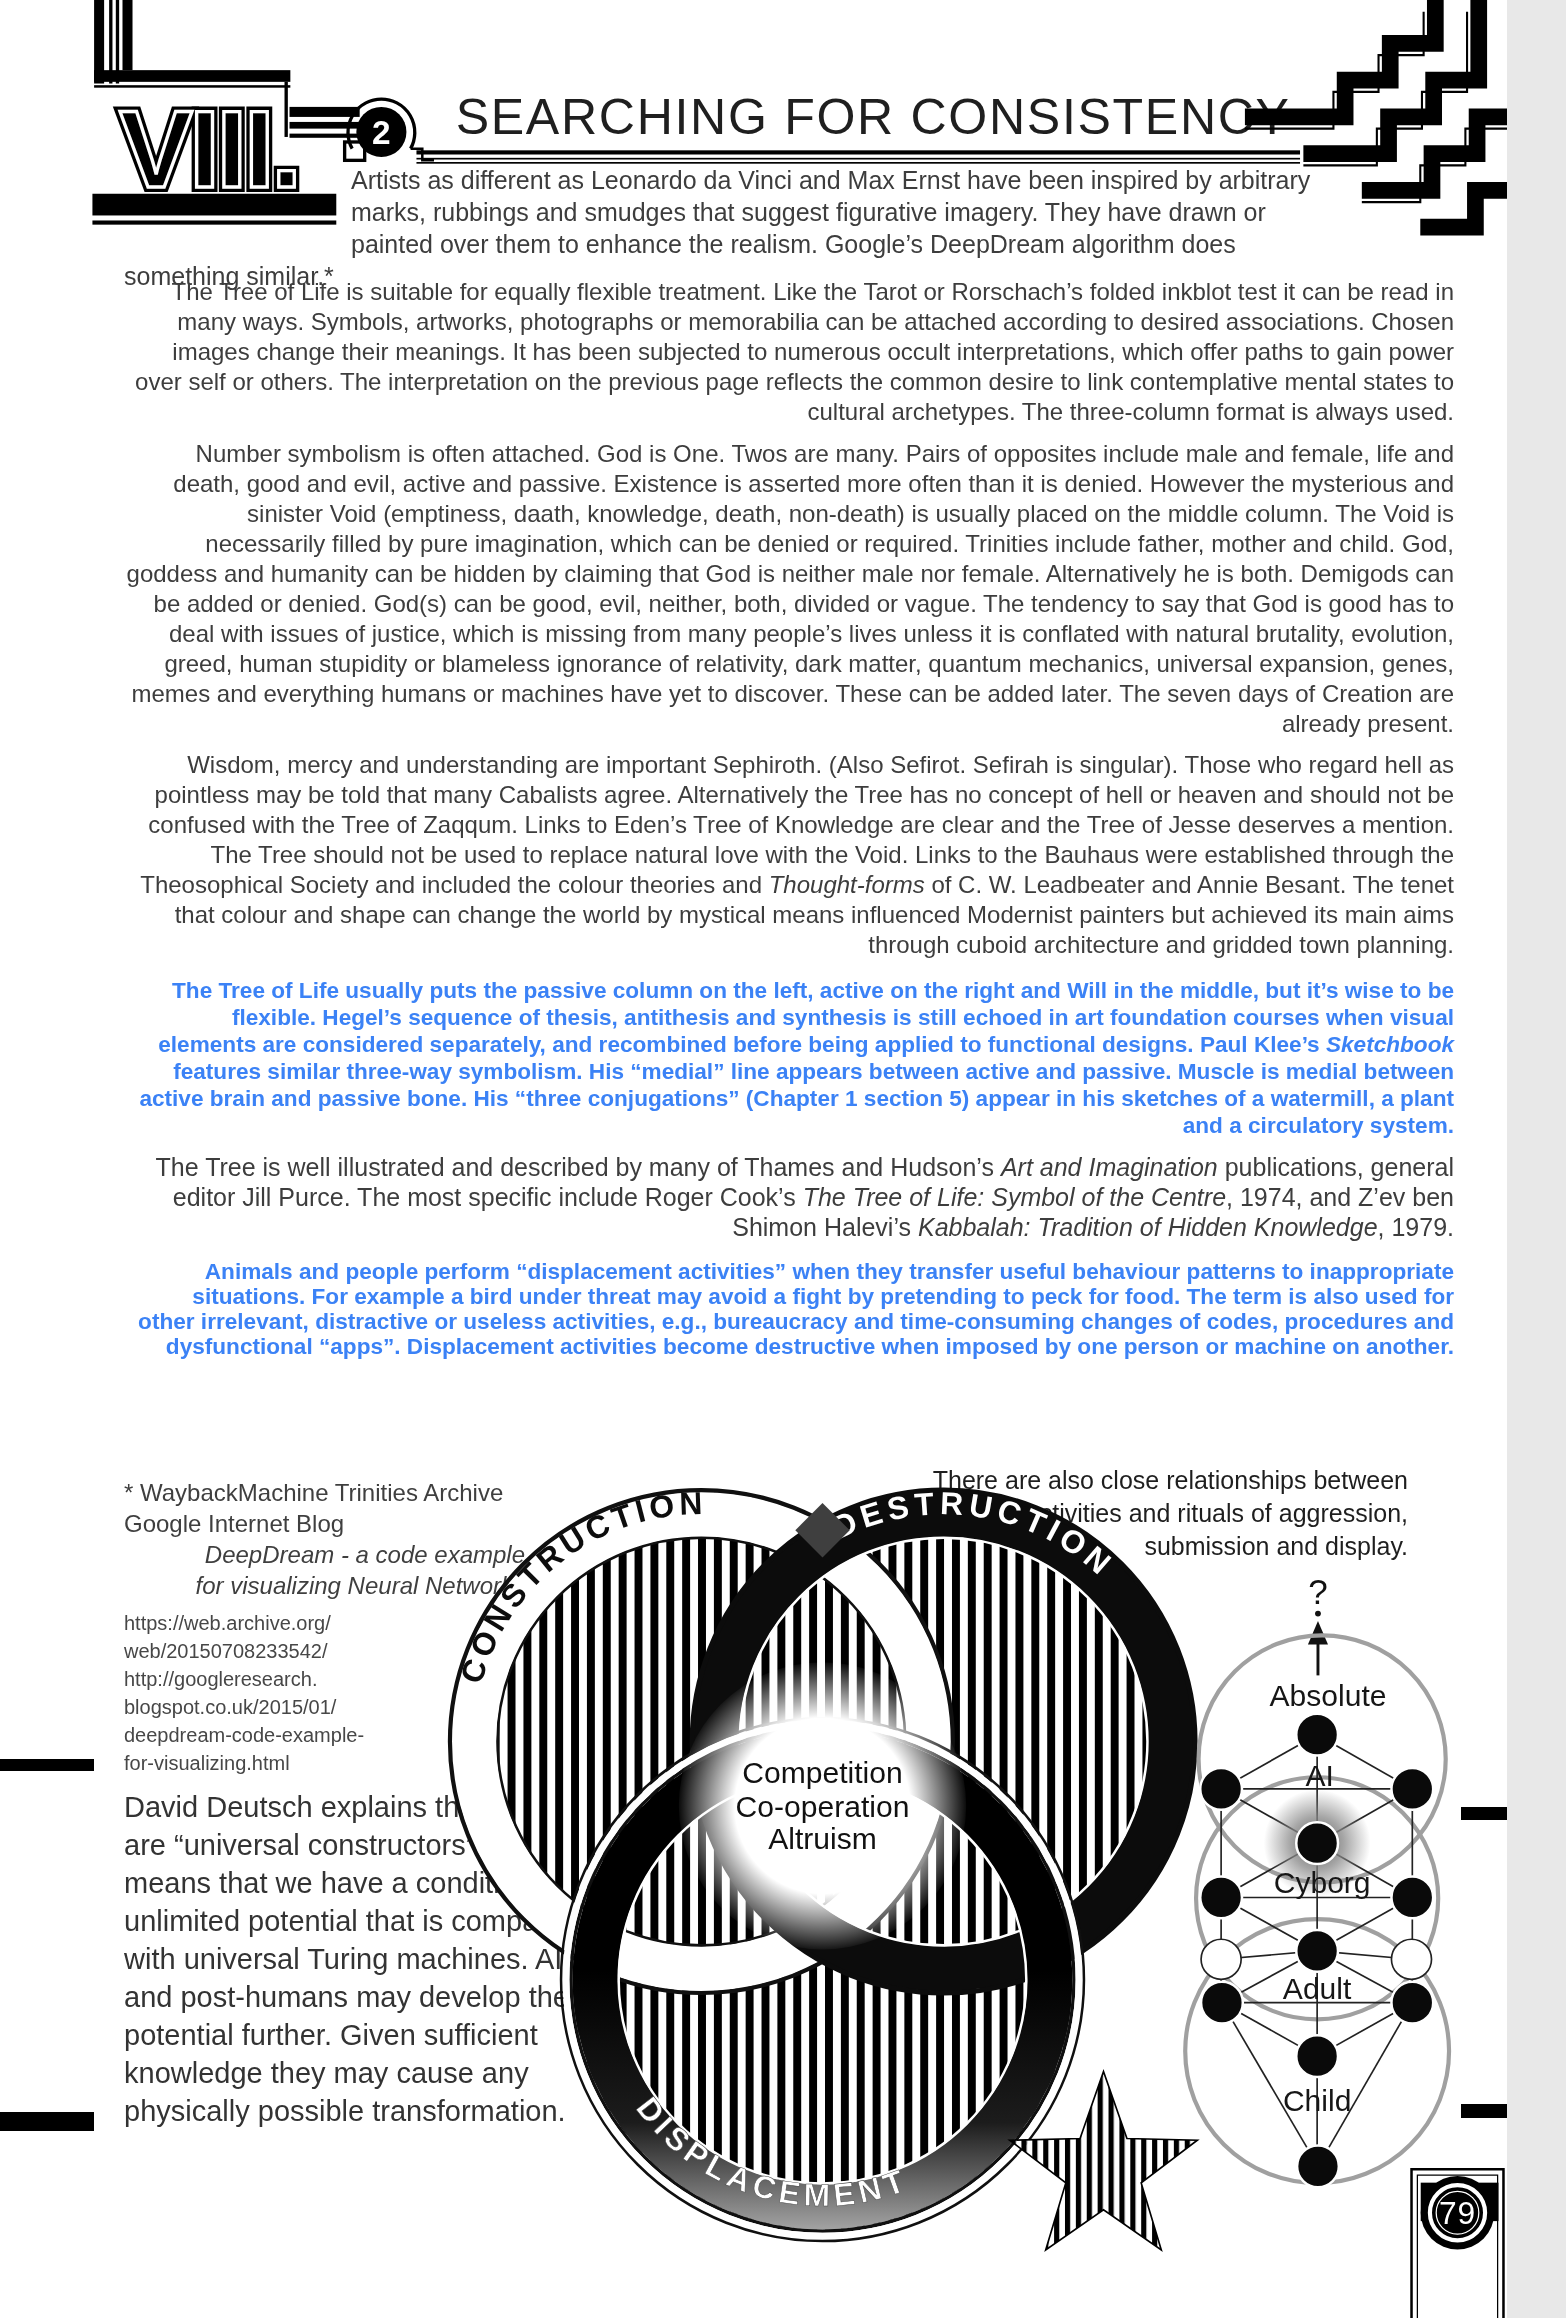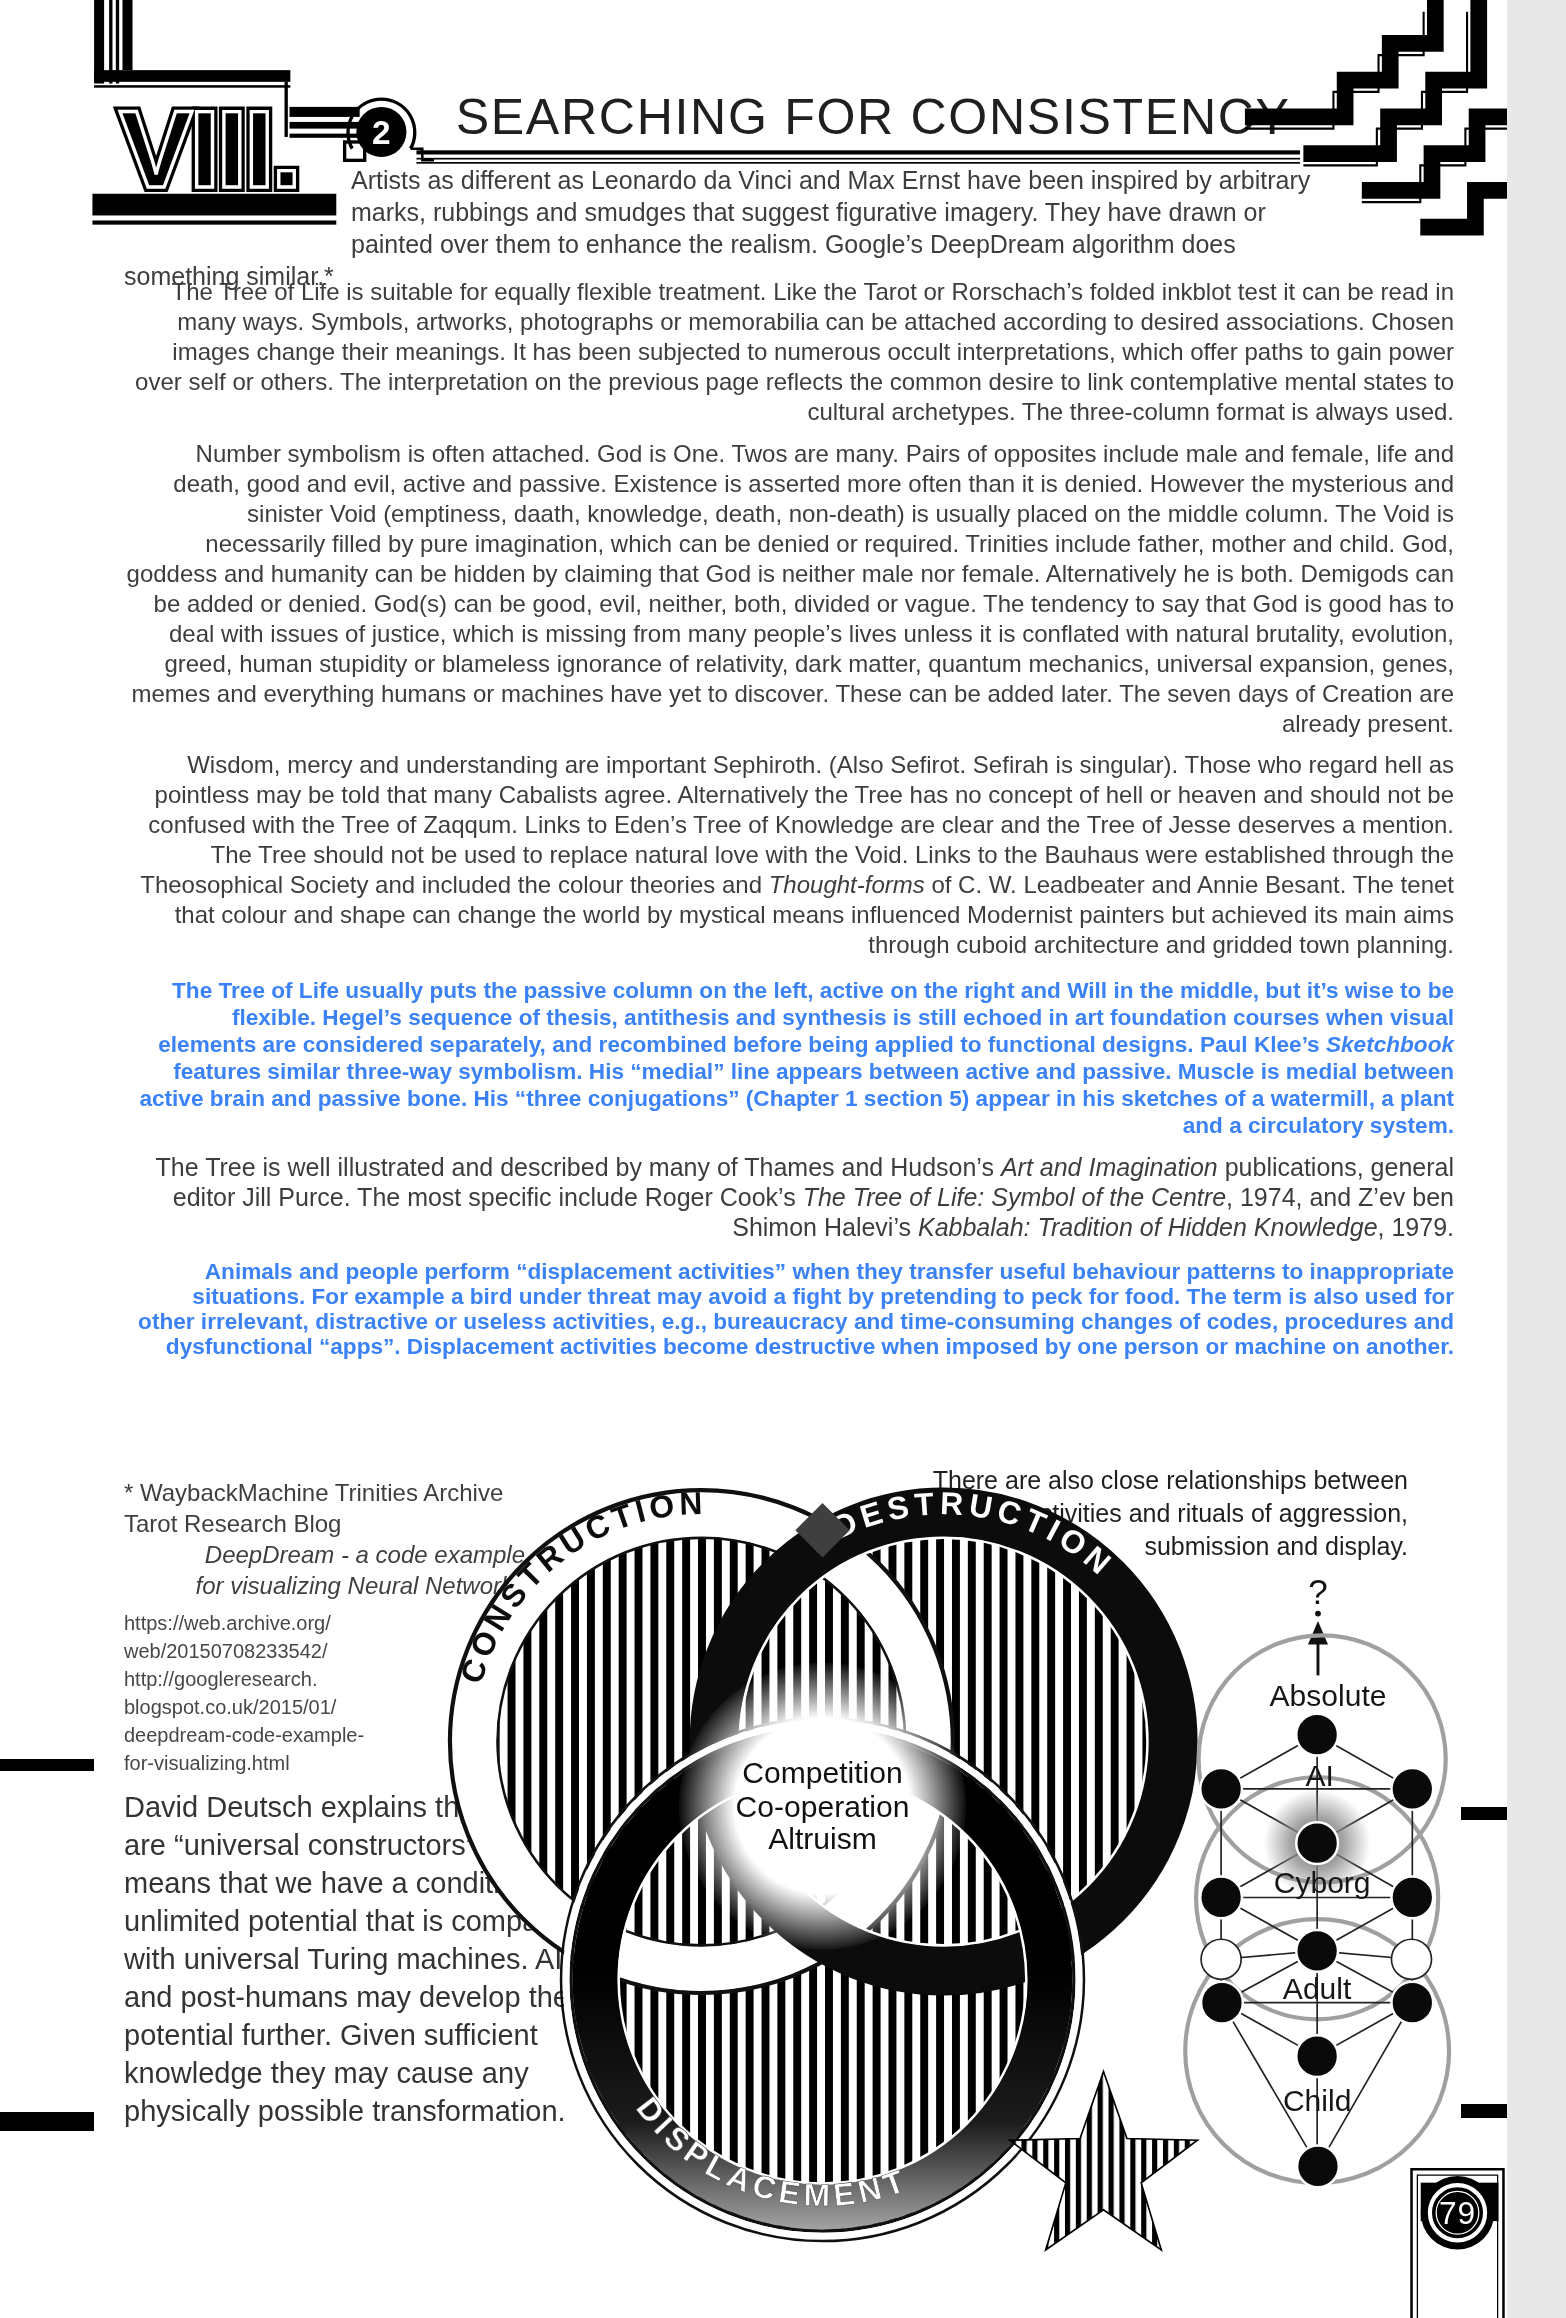--- a/index.html
+++ b/index.html
@@ -93,21 +93,21 @@
     <p><span>Wisdom, mercy and understanding are important Sephiroth. (Also Sefirot. Sefirah is singular). Those who regard hell as pointless may be told that many Cabalists agree. Alternatively the Tree has no concept of hell or heaven and should not be confused with the Tree of Zaqqum. Links to Eden’s Tree of Knowledge are clear and the Tree of Jesse deserves a mention. The Tree should not be used to replace natural love with the Void. Links to the Bauhaus were established through the Theosophical Society and included the colour theories and </span><em>Thought-forms</em><span> of C. W. Leadbeater and Annie Besant. The tenet that colour and shape can change the world by mystical means influenced Modernist painters but achieved its main aims through cuboid architecture and gridded town planning.</span></p>
     <p class="bold-para"><span>The Tree of Life usually puts the passive column on the left, active on the right and Will in the middle, but it’s wise to be flexible. Hegel’s sequence of thesis, antithesis and synthesis is still echoed in art foundation courses when visual elements are considered separately, and recombined before being applied to functional designs. Paul Klee’s </span><em>Sketchbook</em><span> features similar three-way symbolism. His “medial” line appears between active and passive. Muscle is medial between active brain and passive bone. His “three conjugations” (Chapter 1 section 5) appear in his sketches of a watermill, a plant and a circulatory system.</span></p>
     <p class="refs"><span>The Tree is well illustrated and described by many of Thames and Hudson’s </span><em>Art and Imagination</em><span> publications, general editor Jill Purce. The most specific include Roger Cook’s </span><em>The Tree of Life: Symbol of the Centre</em><span>, 1974, and Z’ev ben Shimon Halevi’s </span><em>Kabbalah: Tradition of Hidden Knowledge</em><span>, 1979.</span></p>
     <p class="bold-para tight">Animals and people perform “displacement activities” when they transfer useful behaviour patterns to inappropriate situations. For example a bird under threat may avoid a fight by pretending to peck for food. The term is also used for other irrelevant, distractive or useless activities, e.g., bureaucracy and time-consuming changes of codes, procedures and dysfunctional “apps”.  Displacement activities become destructive when imposed by one person or machine on another.</p>
   </div>
 
   <div class="abs note-right">There are also close relationships between displacement activities and rituals of aggression, submission and display.</div>
 
   <div class="abs aside">
     <div class="fn">* WaybackMachine Trinities Archive</div>
-    <div class="fn">Tarot Research Blog</div>
+    <div class="fn">Google Internet Blog</div>
     <div class="fn fn-i">DeepDream - a code example</div>
     <div class="fn fn-i">for visualizing Neural Networks</div>
     <div class="urls">
       <div>https://web.archive.org/</div>
       <div>web/20150708233542/</div>
       <div>http://googleresearch.</div>
       <div>blogspot.co.uk/2015/01/</div>
       <div>deepdream-code-example-</div>
       <div>for-visualizing.html</div>
     </div>

